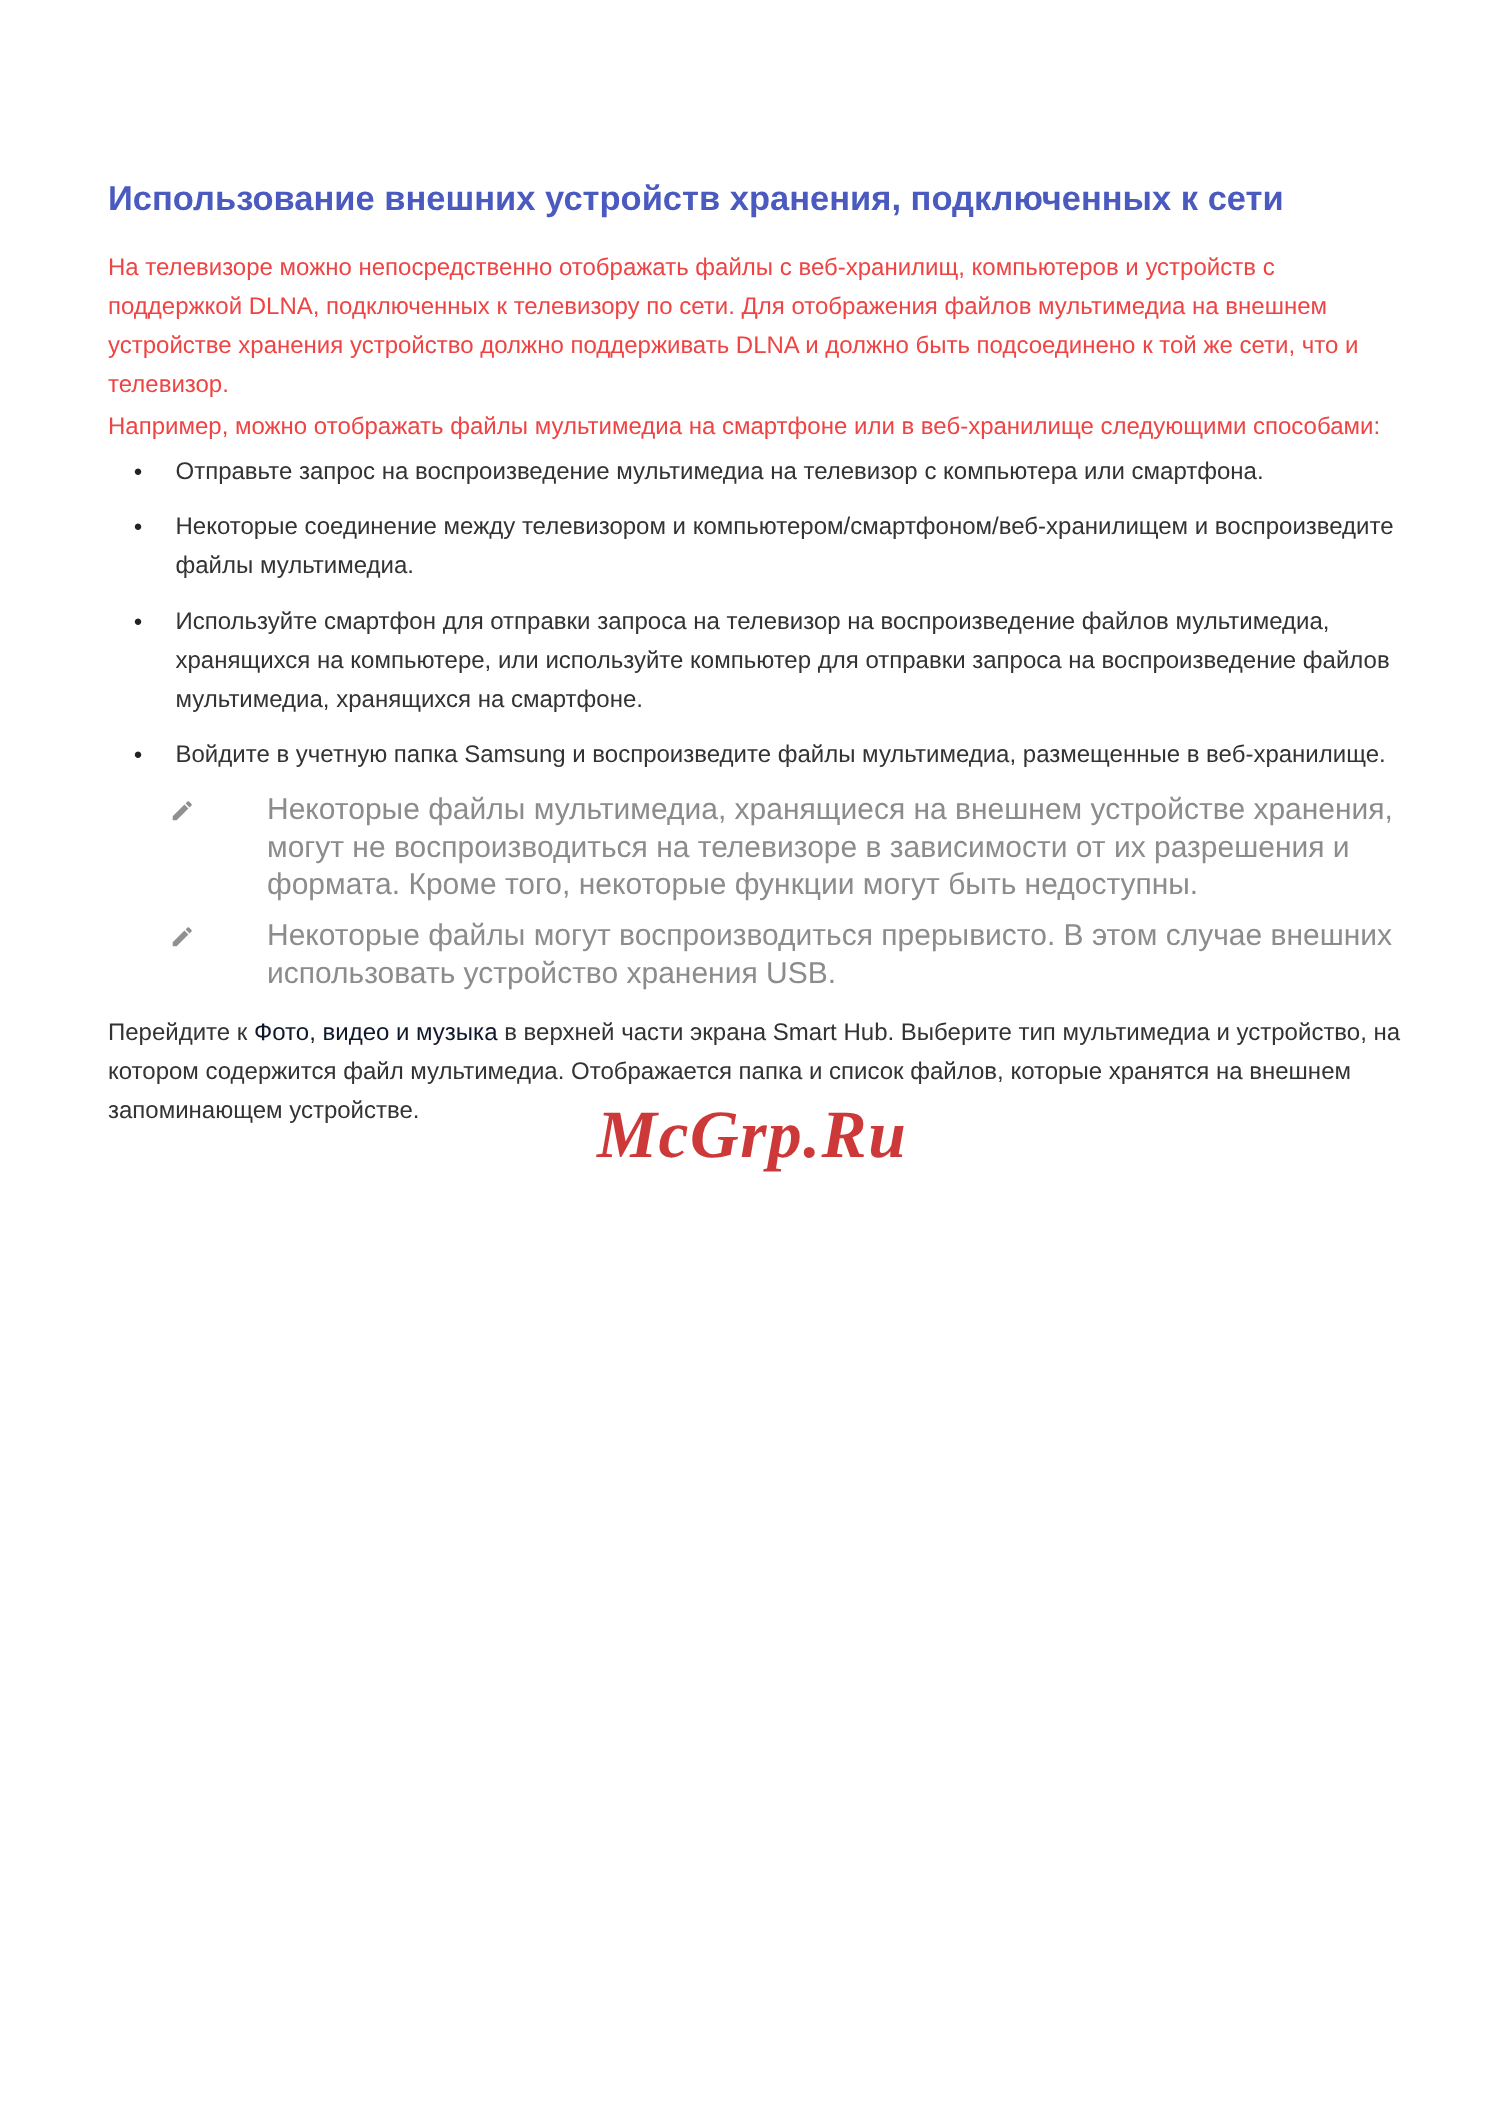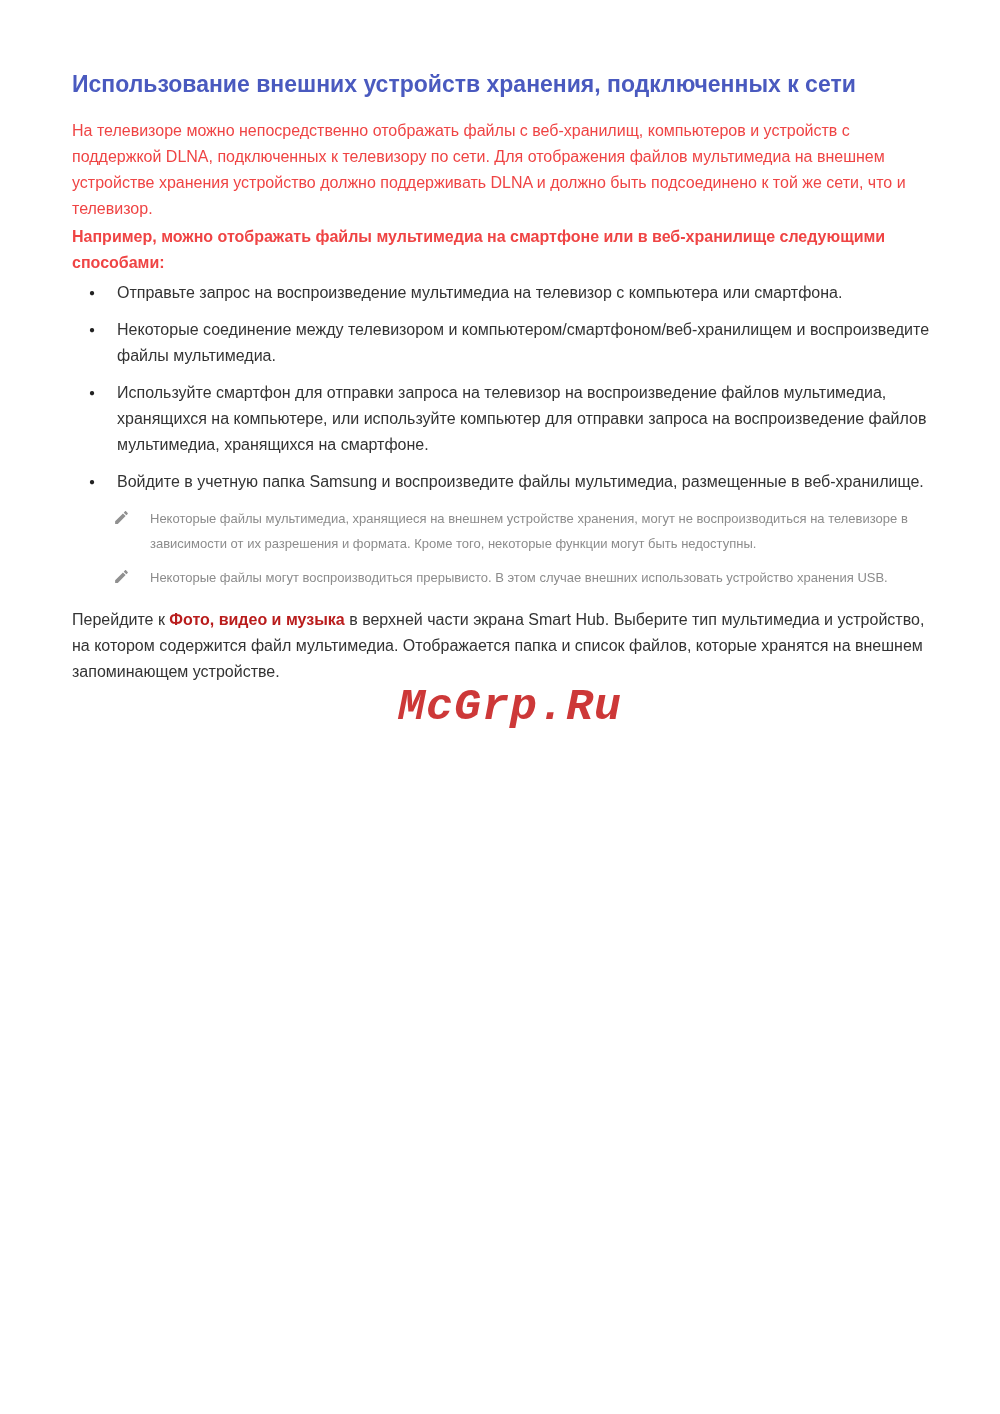--- a/index.html
+++ b/index.html
@@ -9,35 +9,36 @@
     color: #333333;
     position: relative;
     overflow: hidden;
   }
   .page {
     position: relative;
     box-sizing: border-box;
     width: 1000px; height: 1000px;
     padding: 70px 66px 15px 72px;
     background: #ffffff;
+    margin-top: 48px;
   }
   h1.title {
     margin: 0 0 20px 0;
     font-size: 23px;
     line-height: 28px;
     font-weight: bold;
     color: #4a5abf;
   }
   p.body {
     margin: 0 0 2px 0;
     font-size: 16px;
     line-height: 26px;
     color: #ef4444;
   }
-  p.body.para2 { margin-bottom: 0; font-weight: bold; }
+  p.body.para2 { margin-bottom: 0; }
   ul.bullets {
     list-style: none;
     margin: 4px 0 0 0;
     padding: 0;
   }
   ul.bullets li {
     display: flex;
     align-items: flex-start;
     margin-bottom: 11px;
     font-size: 16px;
@@ -51,47 +52,48 @@
     font-size: 10px;
     line-height: 26px;
     color: #222222;
   }
   .bullet-text { flex: 1; }
   .notes { margin-top: 5px; }
   .note {
     display: flex;
     align-items: flex-start;
     margin: 0 0 9px 41px;
-    font-size: 13px;
+    font-size: 20px;
     line-height: 25px;
     color: #8c8c8c;
+    gap: 28px;
   }
   .pencil {
     flex: 0 0 37px;
     padding-top: 3px;
   }
   .pencil svg { width: 17px; height: 17px; fill: #909090; }
   .note-text { flex: 1; }
   p.closing {
     margin: 14px 0 0 0;
     font-size: 16px;
     line-height: 26px;
     color: #333333;
   }
   .link {
-    color: #b91c1c;
-    font-weight: bold;
+    color: #0f172a;
+    font-weight: normal;
     text-decoration: none;
     cursor: pointer;
   }
   .watermark {
     position: absolute;
     left: 398px;
     top: 682px;
-    font-family: Liberation Mono, monospace;
+    font-family: Liberation Serif, serif;
     font-size: 45px;
     font-weight: bold;
     font-style: italic;
     letter-spacing: 1px;
     color: rgba(198, 28, 28, 0.88);
     pointer-events: none;
     white-space: nowrap;
   }
 </style>
 </head>

